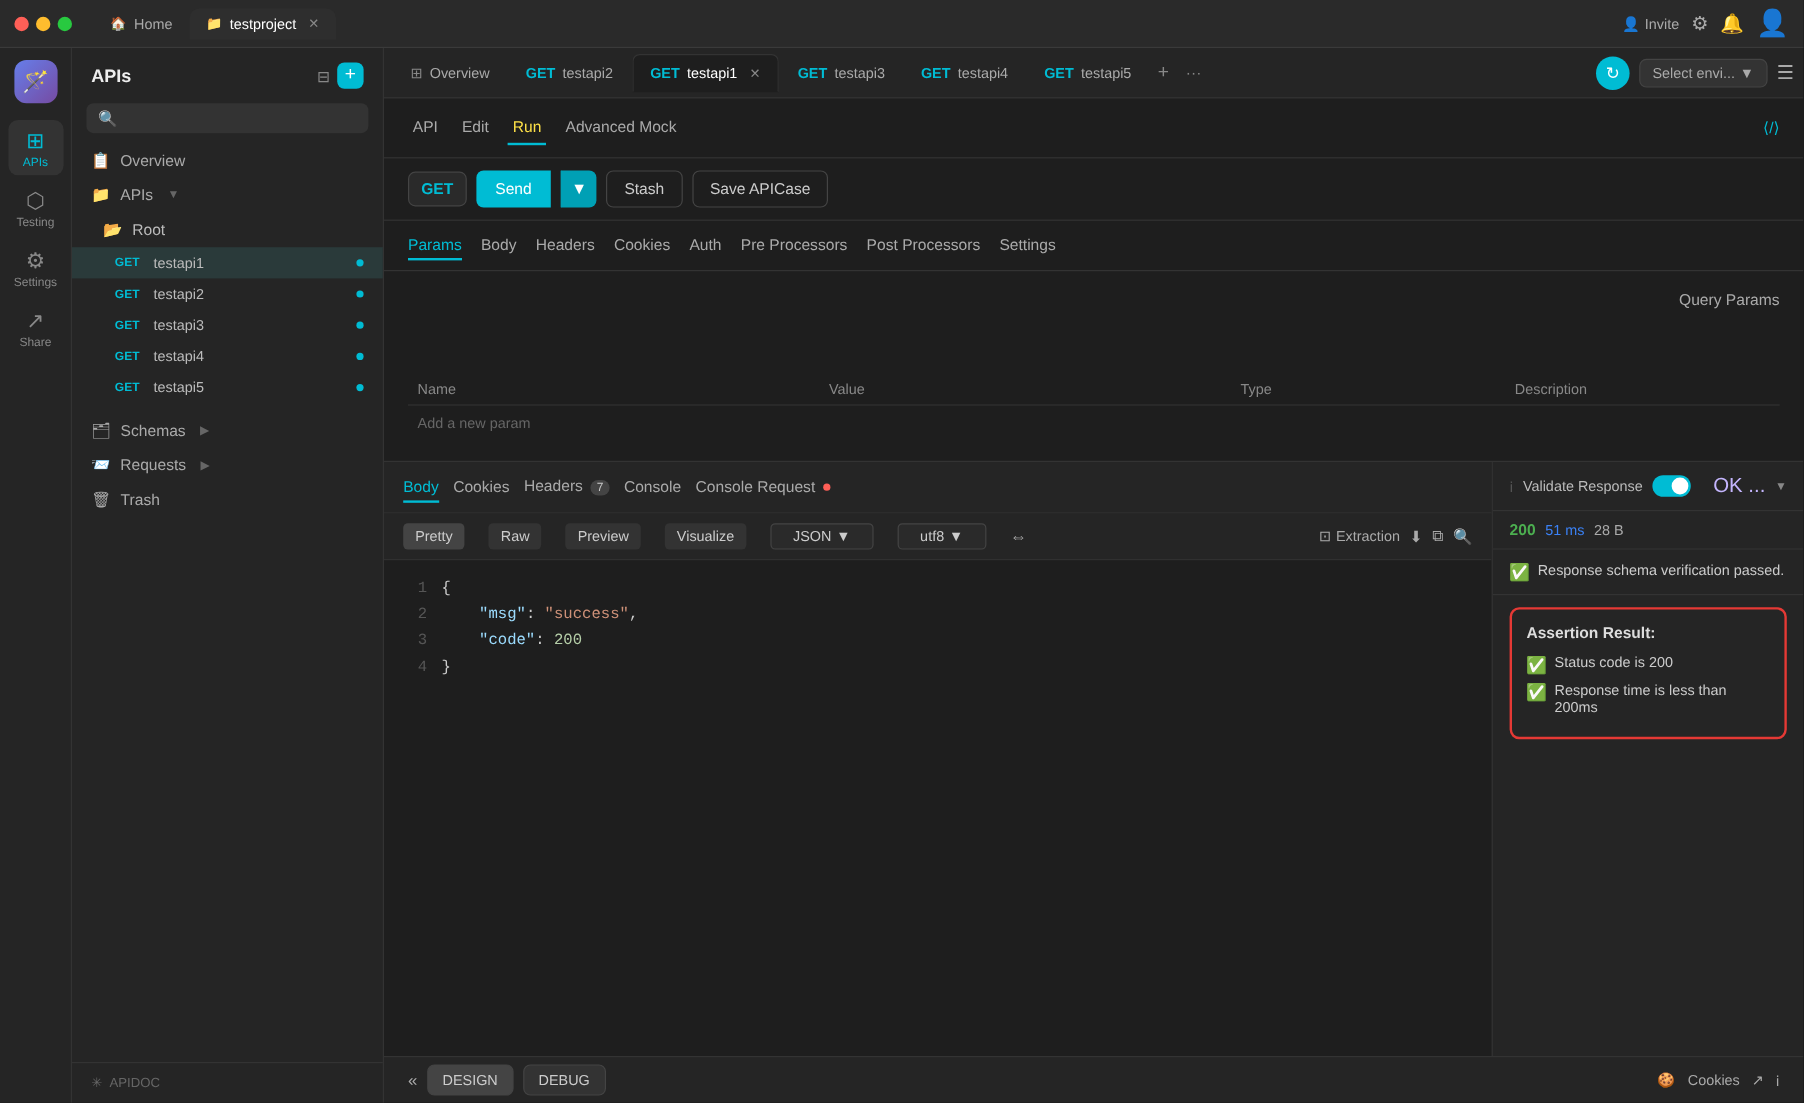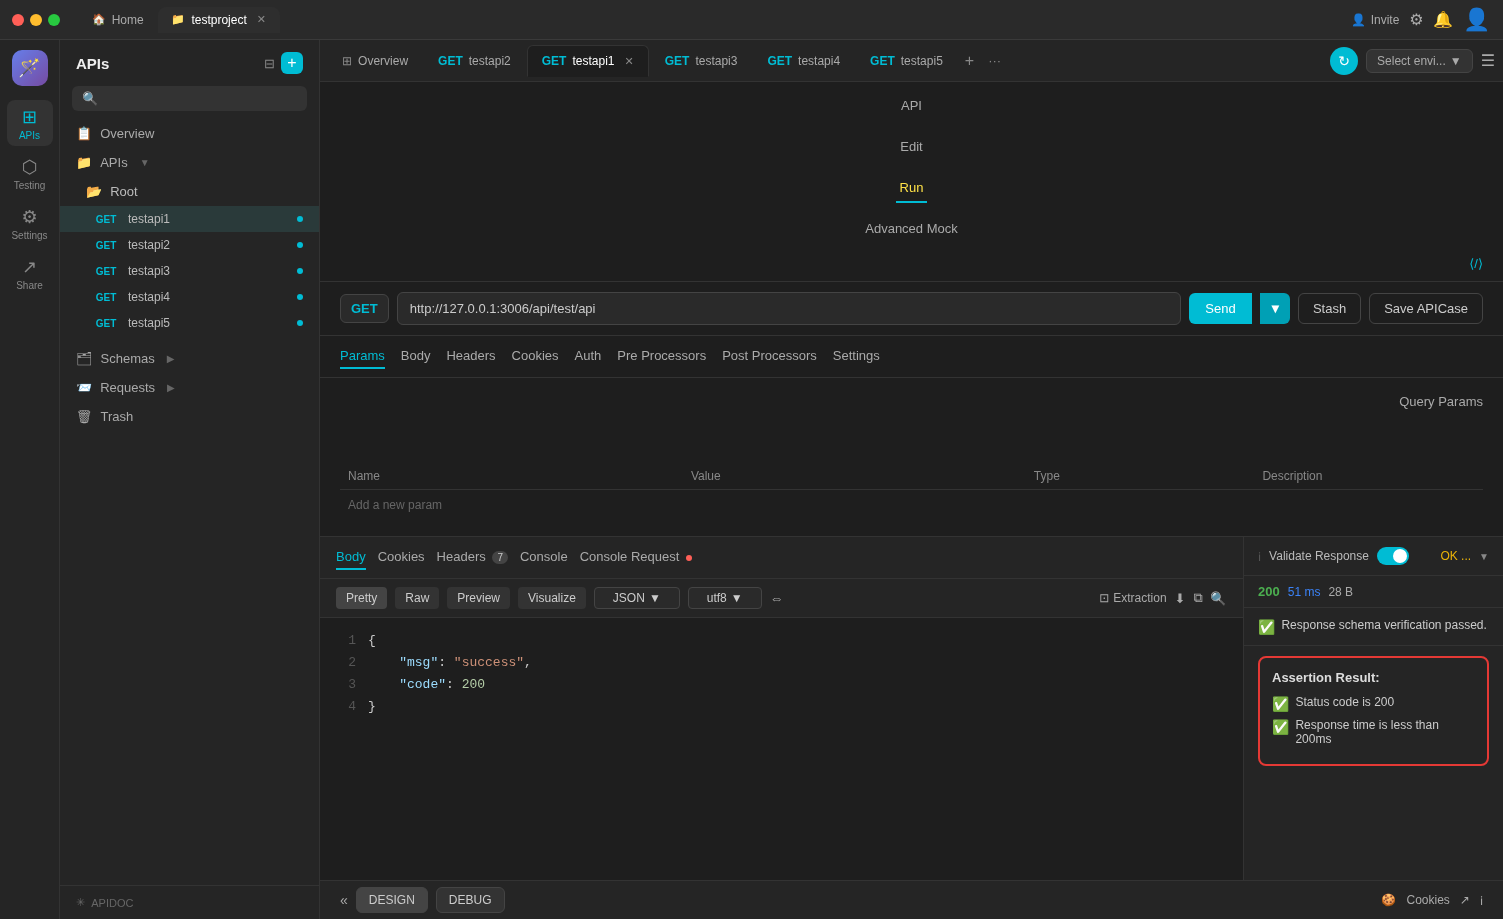--- a/index.html
+++ b/index.html
@@ -56,21 +56,21 @@
     .tab .method { font-weight: 700; }
     .tab .method.get { color: #00bcd4; }
     .tab-plus { color: #888; padding: 0 6px; cursor: pointer; font-size: 16px; }
     .tab-more { color: #888; padding: 0 6px; cursor: pointer; }
     .tab-bar-right { margin-left: auto; display: flex; align-items: center; gap: 8px; }
     .env-select { background: #333; border: 1px solid #444; border-radius: 6px; color: #aaa; padding: 4px 10px; font-size: 12px; display: flex; align-items: center; gap: 4px; }
     .refresh-btn { width: 28px; height: 28px; background: #00bcd4; border-radius: 50%; display: flex; align-items: center; justify-content: center; color: #fff; font-size: 14px; }
     .menu-icon { color: #aaa; font-size: 16px; }
 
     
-    .api-toolbar { display: flex; align-items: center; gap: 12px; padding: 10px 20px; border-bottom: 1px solid #333; flex-direction: column; }
+    .api-toolbar { display: flex; align-items: center; gap: 12px; padding: 10px 20px; border-bottom: 1px solid #333; }
     .api-tab { padding: 6px 4px; color: #aaa; cursor: pointer; font-size: 13px; border-bottom: 2px solid transparent; }
     .api-tab.active { color: #fde047; border-bottom: 2px solid #00bcd4; }
     .api-toolbar-right { margin-left: auto; color: #00bcd4; }
 
     
     .url-bar { display: flex; align-items: center; gap: 8px; padding: 10px 20px; border-bottom: 1px solid #333; }
     .method-label { background: #2a2a2a; border: 1px solid #444; border-radius: 6px; padding: 6px 10px; color: #00bcd4; font-weight: 700; font-size: 13px; }
     .url-input { flex: 1; background: #2a2a2a; border: 1px solid #444; border-radius: 6px; padding: 8px 12px; color: #ccc; font-size: 13px; outline: none; }
     .send-btn { display: flex; align-items: center; background: #00bcd4; border: none; border-radius: 6px 0 0 6px; padding: 8px 16px; color: #fff; font-weight: 400; font-size: 13px; cursor: pointer; }
     .send-dropdown { background: #00a0b5; border: none; border-radius: 0 6px 6px 0; padding: 8px 8px; color: #fff; cursor: pointer; border-left: 1px solid #00a0b5; }
@@ -91,21 +91,21 @@
     .add-param-row { padding: 8px 8px; color: #666; font-size: 12px; cursor: pointer; }
 
     
     .response-area { display: flex; flex: 1; border-top: 1px solid #333; min-height: 0; }
     .response-left { flex: 1; display: flex; flex-direction: column; min-height: 0; overflow: hidden; }
     .response-tabs { display: flex; align-items: center; gap: 12px; padding: 8px 16px; border-bottom: 1px solid #333; background: #252525; }
     .response-tab { color: #aaa; cursor: pointer; font-size: 13px; padding: 4px 0; border-bottom: 2px solid transparent; }
     .response-tab.active { color: #00bcd4; border-bottom: 2px solid #00bcd4; }
     .response-tab-badge { display: inline-flex; align-items: center; justify-content: center; background: #444; border-radius: 10px; font-size: 10px; padding: 1px 5px; margin-left: 3px; color: #ccc; }
     .response-tab-dot { display: inline-block; width: 6px; height: 6px; border-radius: 50%; background: #ff5f57; margin-left: 3px; vertical-align: middle; }
-    .response-toolbar { display: flex; align-items: center; gap: 8px; padding: 8px 16px; border-bottom: 1px solid #333; background: #252525; }
+    .response-toolbar { display: flex; align-items: center; gap: 20px; padding: 8px 16px; border-bottom: 1px solid #333; background: #252525; }
     .format-btn { padding: 4px 10px; border-radius: 4px; font-size: 12px; color: #ccc; cursor: pointer; background: #333; border: none; }
     .format-btn.active { background: #444; }
     .format-select { background: #2a2a2a; border: 1px solid #444; border-radius: 4px; color: #ccc; padding: 3px 18px; font-size: 12px; display: flex; align-items: center; gap: 4px; }
     .response-toolbar-right { margin-left: auto; display: flex; align-items: center; gap: 8px; color: #aaa; font-size: 13px; cursor: pointer; }
     .extraction-btn { display: flex; align-items: center; gap: 4px; color: #aaa; font-size: 12px; cursor: pointer; }
 
     
     .code-area { flex: 1; padding: 12px 16px; font-family: 'Courier New', monospace; font-size: 13px; background: #1e1e1e; overflow-y: auto; }
     .code-line { display: flex; gap: 12px; line-height: 1.7; }
     .line-num { color: #555; min-width: 20px; text-align: right; user-select: none; }
@@ -114,21 +114,21 @@
     .code-string { color: #ce9178; }
     .code-number { color: #b5cea8; }
     .code-colon { color: #ccc; }
 
     
     .response-right { width: 260px; border-left: 1px solid #333; background: #252525; display: flex; flex-direction: column; overflow-y: auto; }
     .validate-header { display: flex; align-items: center; gap: 8px; padding: 10px 14px; border-bottom: 1px solid #333; }
     .validate-label { font-size: 12px; color: #bbb; }
     .toggle { width: 32px; height: 18px; background: #00bcd4; border-radius: 9px; position: relative; cursor: pointer; }
     .toggle-knob { width: 14px; height: 14px; background: #fff; border-radius: 50%; position: absolute; top: 2px; right: 2px; }
-    .ok-badge { color: #eab308; font-size: 12px; margin-left: auto; }
+    .ok-badge { color: #c4b5fd; font-size: 17px; margin-left: auto; }
     .status-row { display: flex; align-items: center; gap: 8px; padding: 8px 14px; border-bottom: 1px solid #333; }
     .status-code { color: #4caf50; font-weight: 700; font-size: 13px; }
     .status-time { color: #3b82f6; font-size: 12px; }
     .status-size { color: #aaa; font-size: 12px; }
     .response-msg { display: flex; align-items: flex-start; gap: 6px; padding: 10px 14px; border-bottom: 1px solid #333; }
     .check-icon { color: #4caf50; font-size: 14px; flex-shrink: 0; margin-top: 1px; }
     .msg-text { font-size: 12px; color: #ccc; }
     .assertion-box { margin: 10px 14px; border: 2px solid #e53935; border-radius: 8px; padding: 12px; }
     .assertion-title { font-size: 13px; font-weight: 600; color: #ddd; margin-bottom: 10px; }
     .assertion-item { display: flex; align-items: flex-start; gap: 6px; margin-bottom: 6px; }
@@ -312,21 +312,20 @@
     <div class="api-toolbar">
       <span class="api-tab">API</span>
       <span class="api-tab">Edit</span>
       <span class="api-tab active">Run</span>
       <span class="api-tab">Advanced Mock</span>
       <span class="api-toolbar-right" style="margin-left:auto;">⟨/⟩</span>
     </div>
 
     <div class="url-bar">
       <span class="method-label">GET</span>
-      <input class="url-input" value="http://127.0.0.1:3006/api/test/api" style="">
       <button class="send-btn">Send</button>
       <button class="send-dropdown">▼</button>
       <button class="stash-btn">Stash</button>
       <button class="save-btn">Save APICase</button>
     </div>
 
     <div class="params-tabs">
       <span class="params-tab active">Params</span>
       <span class="params-tab">Body</span>
       <span class="params-tab">Headers</span>

